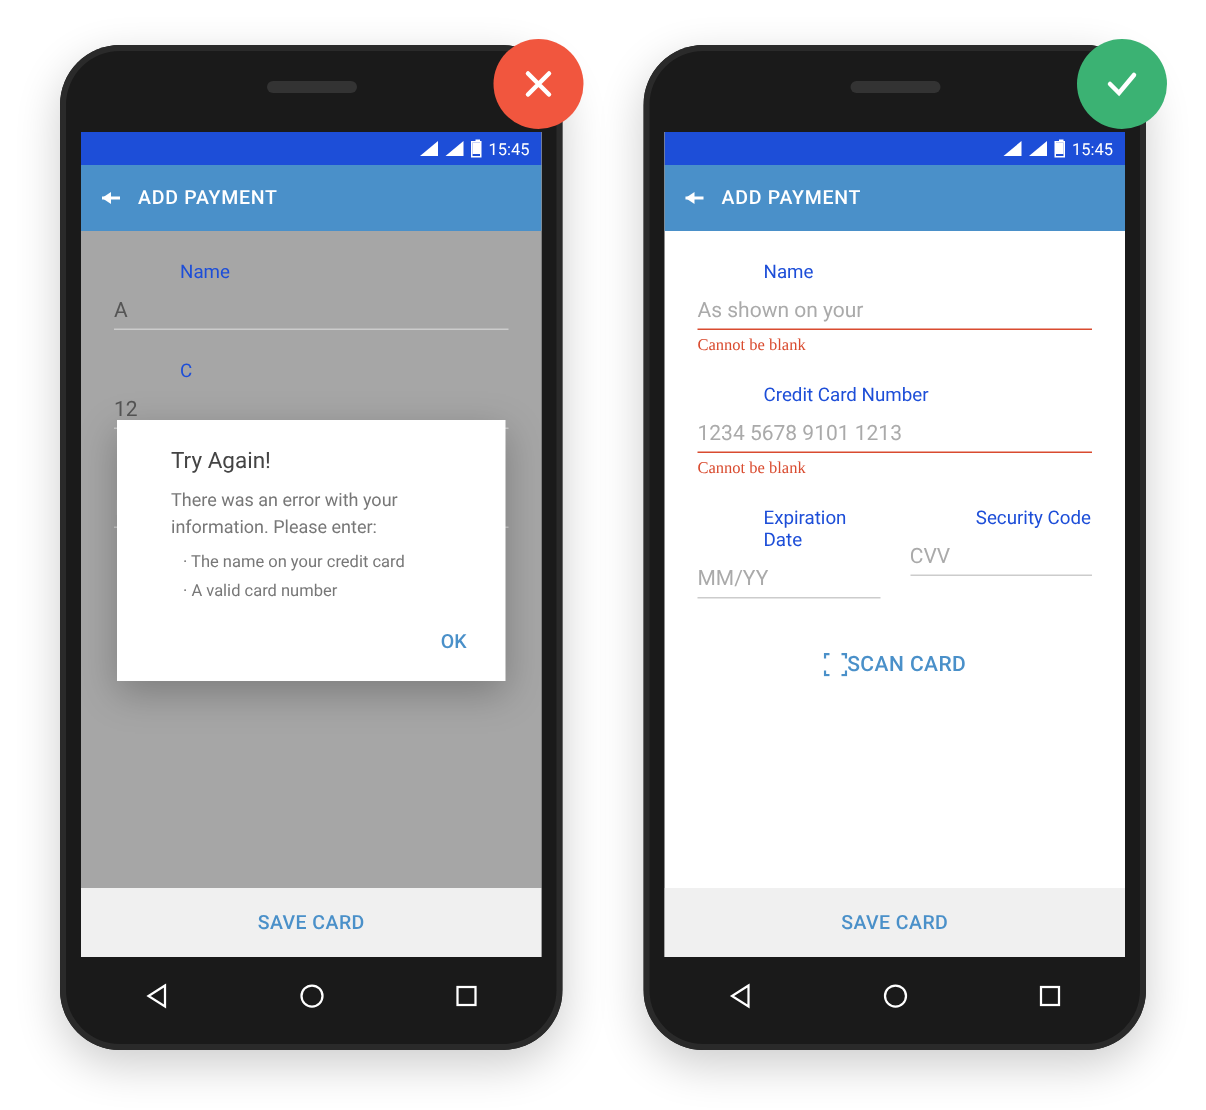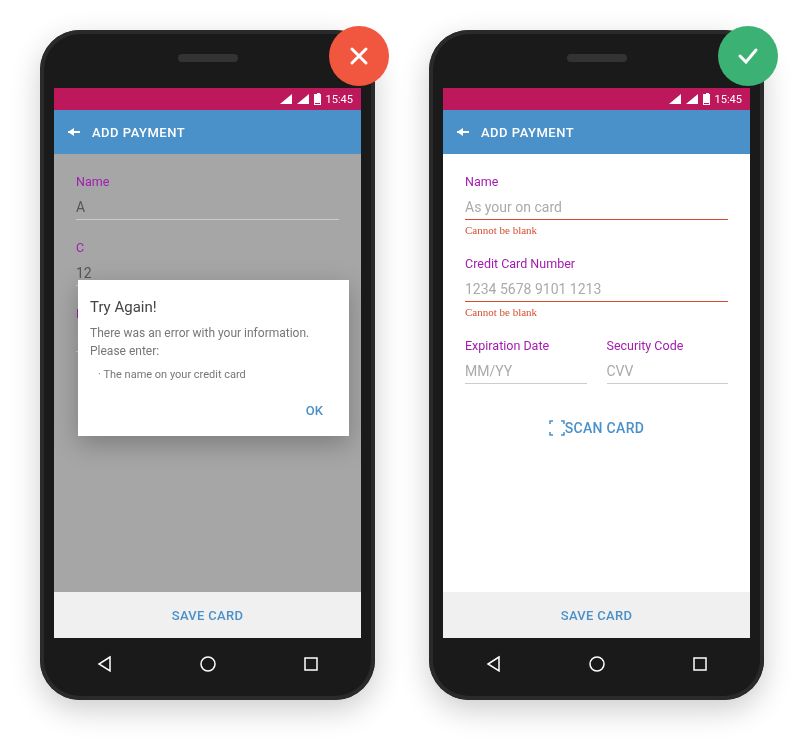--- a/index.html
+++ b/index.html
@@ -27,35 +27,35 @@
       top: 24px; left: 50%; transform: translateX(-50%);
       width: 60px; height: 8px; background: #333; border-radius: 4px;
     }
     .screen {
       width: 100%; height: 100%;
       background: #fff;
       overflow: hidden;
       position: relative;
     }
     .statusbar {
-      height: 22px; background: #be185d;
+      height: 22px; background: #1d4ed8;
       display: flex; justify-content: flex-end; align-items: center;
       padding: 0 8px; gap: 5px; color: #fff; font-size: 11px;
     }
     .appbar {
       height: 44px; background: #4a90c9;
       display: flex; align-items: center; padding: 0 14px; gap: 18px;
       color: #fff;
     }
     .appbar-title { font-size: 13px; font-weight: 500; letter-spacing: .5px; }
     .content { padding: 20px 22px 0 22px; }
     .field { margin-bottom: 20px; }
     .field.two { display: flex; gap: 20px; }
     .field.two > div { flex: 1; }
-    .label { font-size: 12.5px; color: #a21caf; margin-bottom: 4px; }
+    .label { font-size: 12.5px; color: #1d4ed8; margin-bottom: 4px; margin-left: 44px; }
     .input {
       width: 100%; border: none; border-bottom: 1px solid #ccc;
       padding: 6px 0 4px 0; font-size: 14px; color: #aaa;
       background: transparent;
     }
     .input.err { border-bottom: 1px solid #d94b2f; }
     .errmsg { font-size: 11px; color: #d94b2f; margin-top: 4px; font-family: Liberation Serif, serif; }
     .input.filled { color: #555; }
     .scan-row { text-align: center; margin-top: 36px; }
     .scan-btn {
@@ -68,22 +68,22 @@
       color: #4a90c9; font-size: 13px; font-weight: 500;
       display: flex; align-items: center; justify-content: center;
       letter-spacing: .3px;
     }
     .scrim {
       position: absolute; inset: 0;
       background: rgba(0,0,0,.35);
     }
     .scrim .content { opacity: 1; }
     .dialog {
-      position: absolute; top: 126px; left: 24px; right: 12px;
-      background: #fff; padding: 18px 20px 10px 12px;
+      position: absolute; top: 126px; left: 24px; right: 24px;
+      background: #fff; padding: 18px 20px 10px 36px;
       box-shadow: 0 8px 24px rgba(0,0,0,.25);
     }
     .dialog h3 { font-size: 15px; color: #444; font-weight: 400; margin-bottom: 8px; }
     .dialog p { font-size: 12px; color: #777; line-height: 1.5; margin-bottom: 6px; }
     .dialog .li { font-size: 11px; color: #777; line-height: 1.7; padding-left: 8px; }
     .dialog-actions { display: flex; justify-content: flex-end; margin-top: 10px; }
     .dialog-ok { color: #4a90c9; font-size: 13px; font-weight: 500; padding: 8px 6px; }
     .navbar {
       position: absolute; bottom: 14px; left: 14px; right: 14px;
       height: 44px;
@@ -149,20 +149,21 @@
             </div>
             <div class="save-btn">
               <span>SAVE CARD</span>
             </div>
           </div>
 
           <div class="dialog">
             <h3>Try Again!</h3>
             <p>There was an error with your information. Please enter:</p>
             <div class="li">· The name on your credit card</div>
+            <div class="li">· A valid card number</div>
             <div class="dialog-actions">
               <span class="dialog-ok">OK</span>
             </div>
           </div>
         </div>
       </div>
 
       <div class="navbar">
         <svg width="18" height="18" viewBox="0 0 18 18">
             <path d="M14 2 L3 9 L14 16 Z" fill="none" stroke="#fff" stroke-width="1.5"></path>
@@ -194,21 +195,21 @@
         </div>
 
         <div class="appbar">
           <span class="arrow-back"></span>
           <span class="appbar-title">ADD PAYMENT</span>
         </div>
 
         <div class="content" style="position:relative; height:calc(100% - 66px);">
           <div class="field">
             <div class="label">Name</div>
-            <div class="input err">As your on card</div>
+            <div class="input err">As shown on your</div>
             <div class="errmsg">Cannot be blank</div>
           </div>
           <div class="field">
             <div class="label">Credit Card Number</div>
             <div class="input err">1234 5678 9101 1213</div>
             <div class="errmsg">Cannot be blank</div>
           </div>
           <div class="field two">
             <div>
               <div class="label">Expiration Date</div>

